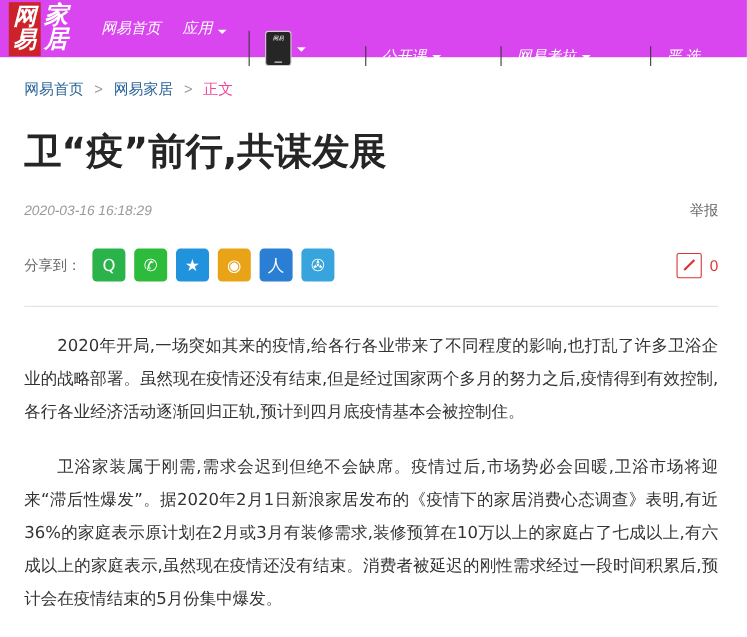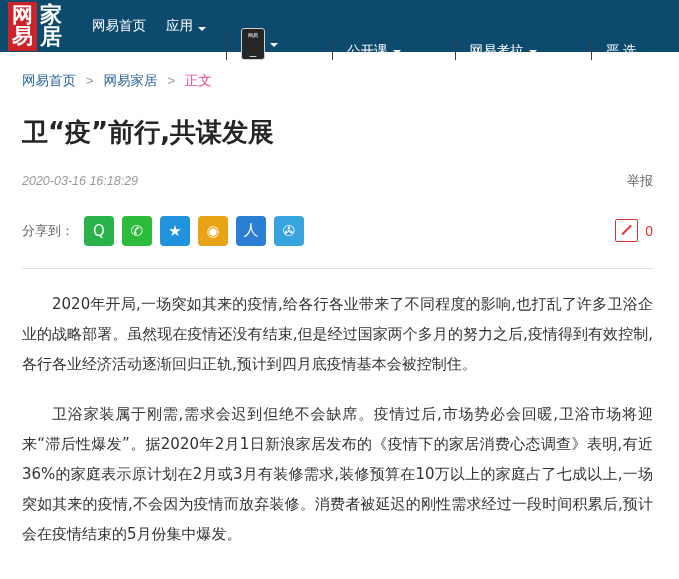--- a/index.html
+++ b/index.html
@@ -12,24 +12,25 @@
     background: #ffffff;
     font-family: "Liberation Sans", "DejaVu Sans", sans-serif;
     font-size: 14px;
     color: #333;
     overflow: hidden;
   }
 
   
   .topnav {
     height: 52px;
-    background: #0c4a6e;
+    background: #d946ef;
     display: flex;
     align-items: center;
     position: relative;
+    font-style: italic;
   }
   .logo {
     display: flex;
     align-items: center;
     margin-left: 8px;
     height: 34px;
   }
   .logo-red {
     background: #cc2229;
     color: #ffffff;
@@ -153,21 +154,21 @@
   }
   .breadcrumb .cur {
     color: #ec4899;
   }
 
   
   .wrap {
     padding: 0 26px 0 22px;
   }
   h1.title {
-    font-size: 26px;
+    font-size: 34px;
     font-weight: bold;
     color: #252525;
     margin: 26px 0 0 0;
     line-height: 1.3;
     font-family: "DejaVu Sans", sans-serif;
   }
   .meta-row {
     display: flex;
     align-items: center;
     margin-top: 22px;
@@ -339,16 +340,16 @@
     <span class="comment-box">
       <span class="pen-icon"></span>
       <span class="comment-count">0</span>
     </span>
   </div>
 
   <hr class="divider">
 
   <div class="body">
     <p>2020年开局,一场突如其来的疫情,给各行各业带来了不同程度的影响,也打乱了许多卫浴企业的战略部署。虽然现在疫情还没有结束,但是经过国家两个多月的努力之后,疫情得到有效控制,各行各业经济活动逐渐回归正轨,预计到四月底疫情基本会被控制住。</p>
-    <p>卫浴家装属于刚需,需求会迟到但绝不会缺席。疫情过后,市场势必会回暖,卫浴市场将迎来“滞后性爆发”。据2020年2月1日新浪家居发布的《疫情下的家居消费心态调查》表明,有近36%的家庭表示原计划在2月或3月有装修需求,装修预算在10万以上的家庭占了七成以上,一场突如其来的疫情,不会因为疫情而放弃装修。消费者被延迟的刚性需求经过一段时间积累后,预计会在疫情结束的5月份集中爆发。</p>
+    <p>卫浴家装属于刚需,需求会迟到但绝不会缺席。疫情过后,市场势必会回暖,卫浴市场将迎来“滞后性爆发”。据2020年2月1日新浪家居发布的《疫情下的家居消费心态调查》表明,有近36%的家庭表示原计划在2月或3月有装修需求,装修预算在10万以上的家庭占了七成以上,有六成以上的家庭表示,虽然现在疫情还没有结束。消费者被延迟的刚性需求经过一段时间积累后,预计会在疫情结束的5月份集中爆发。</p>
   </div>
 
 </div>
 
 </body></html>

